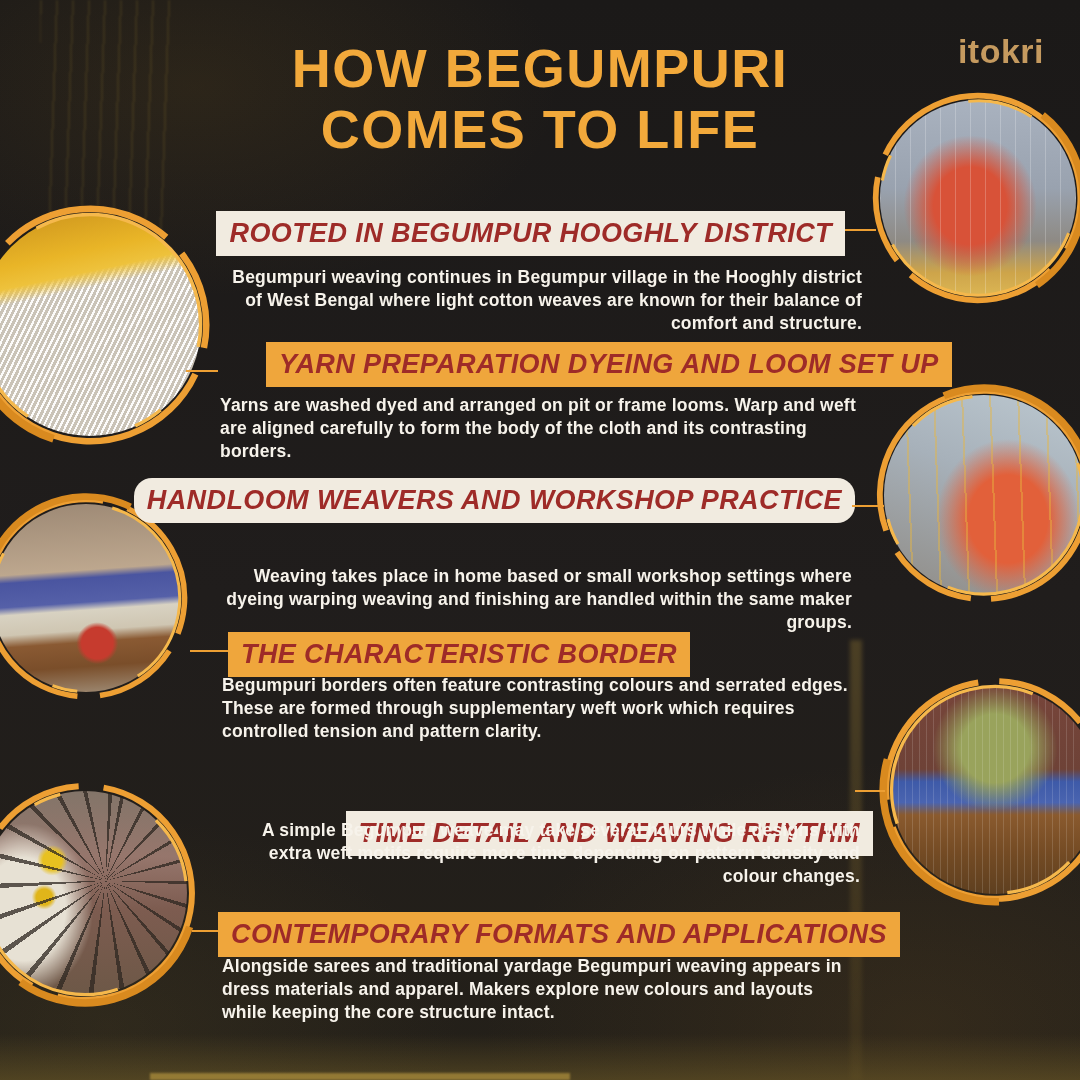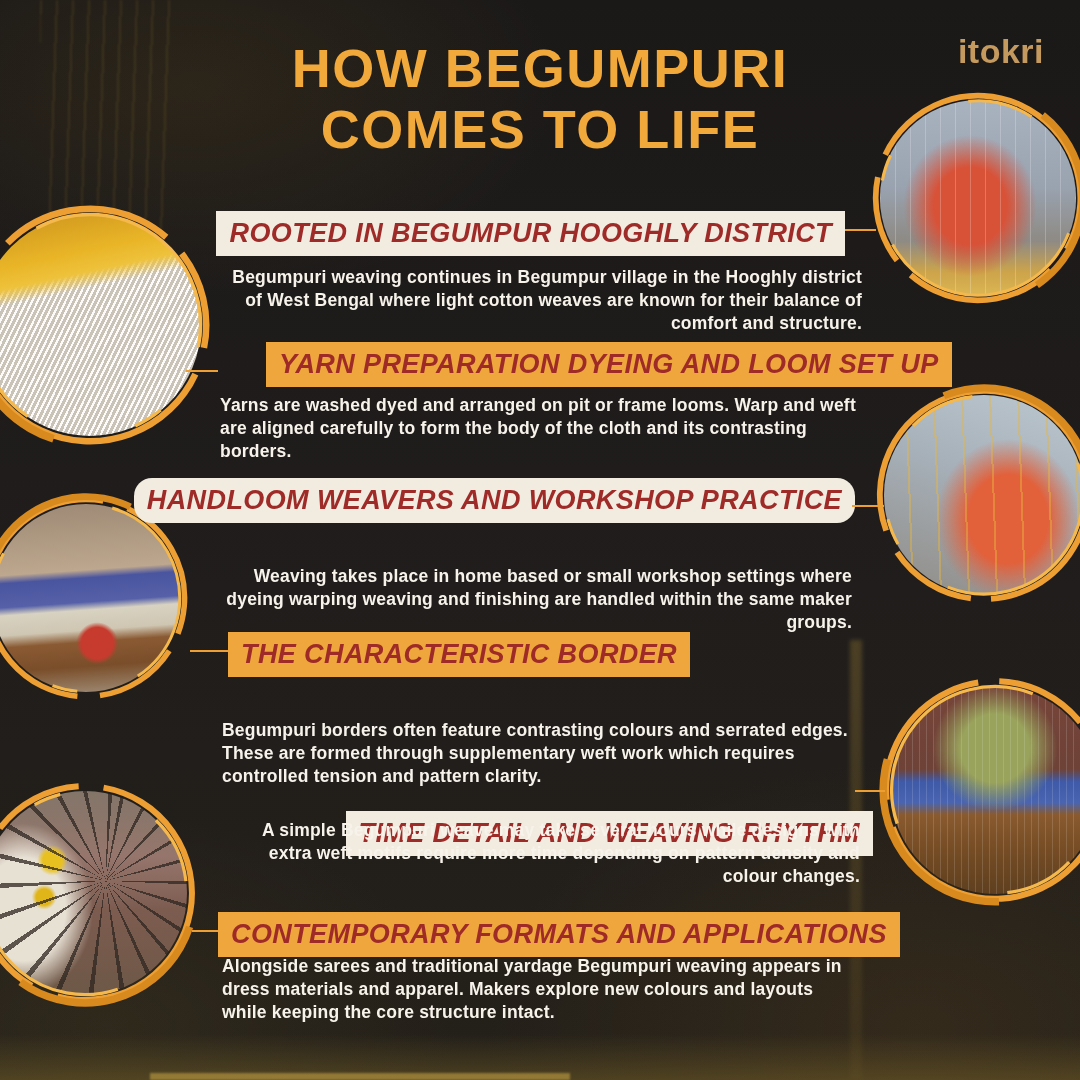--- a/index.html
+++ b/index.html
@@ -180,21 +180,21 @@
   <div class="connector" style="top:370px;left:186px;width:32px;"></div>
   <div class="sec-header orange" style="top:342px;left:218px;margin-left:48px;">YARN PREPARATION DYEING AND LOOM SET UP</div>
   <div class="sec-body align-left" style="top:394px;left:220px;width:640px;">Yarns are washed dyed and arranged on pit or frame looms. Warp and weft are aligned carefully to form the body of the cloth and its contrasting borders.</div>
 
   <div class="sec-header cream" style="top:478px;right:225px;border-radius:18px;">HANDLOOM WEAVERS AND WORKSHOP PRACTICE</div>
   <div class="connector" style="top:505px;left:852px;width:32px;"></div>
   <div class="sec-body align-right" style="top:533px;right:228px;width:630px;margin-top:32px;">Weaving takes place in home based or small workshop settings where dyeing warping weaving and finishing are handled within the same maker groups.</div>
 
   <div class="connector" style="top:650px;left:190px;width:38px;"></div>
   <div class="sec-header orange" style="top:632px;left:228px;">THE CHARACTERISTIC BORDER</div>
-  <div class="sec-body align-left" style="top:719px;left:222px;width:640px;">Begumpuri borders often feature contrasting colours and serrated edges. These are formed through supplementary weft work which requires controlled tension and pattern clarity.</div>
+  <div class="sec-body align-left" style="top:674px;left:222px;width:640px;">Begumpuri borders often feature contrasting colours and serrated edges. These are formed through supplementary weft work which requires controlled tension and pattern clarity.</div>
 
   <div class="sec-header cream" style="top:772px;right:207px;margin-top:39px;">TIME DETAIL AND WEAVING RHYTHM</div>
   <div class="connector" style="top:790px;left:855px;width:30px;"></div>
   <div class="sec-body align-right" style="top:819px;right:220px;width:620px;">A simple Begumpuri weave may take several hours while designs with extra weft motifs require more time depending on pattern density and colour changes.</div>
 
   <div class="connector" style="top:930px;left:192px;width:26px;"></div>
   <div class="sec-header orange" style="top:912px;left:218px;">CONTEMPORARY FORMATS AND APPLICATIONS</div>
   <div class="sec-body align-left" style="top:955px;left:222px;width:640px;">Alongside sarees and traditional yardage Begumpuri weaving appears in dress materials and apparel. Makers explore new colours and layouts while keeping the core structure intact.</div>
 
 </div>

